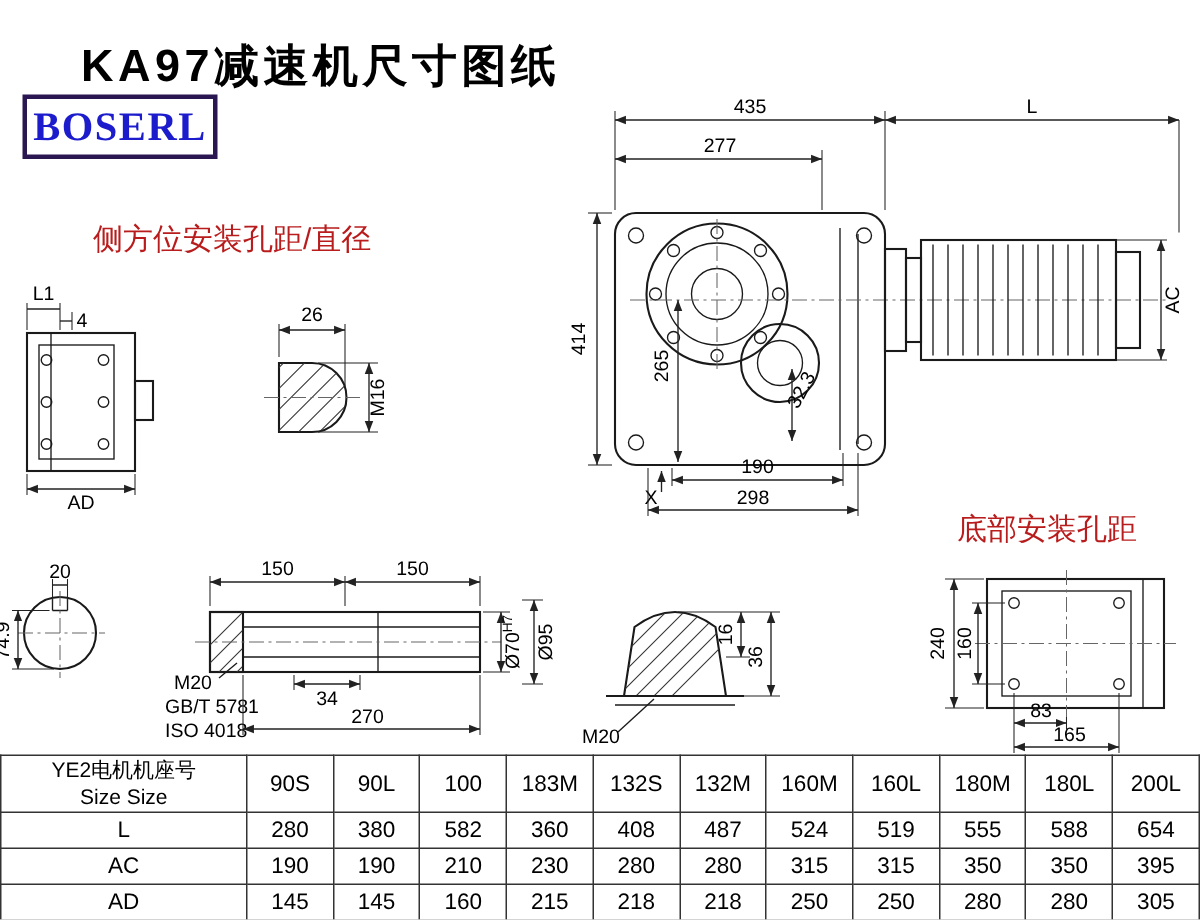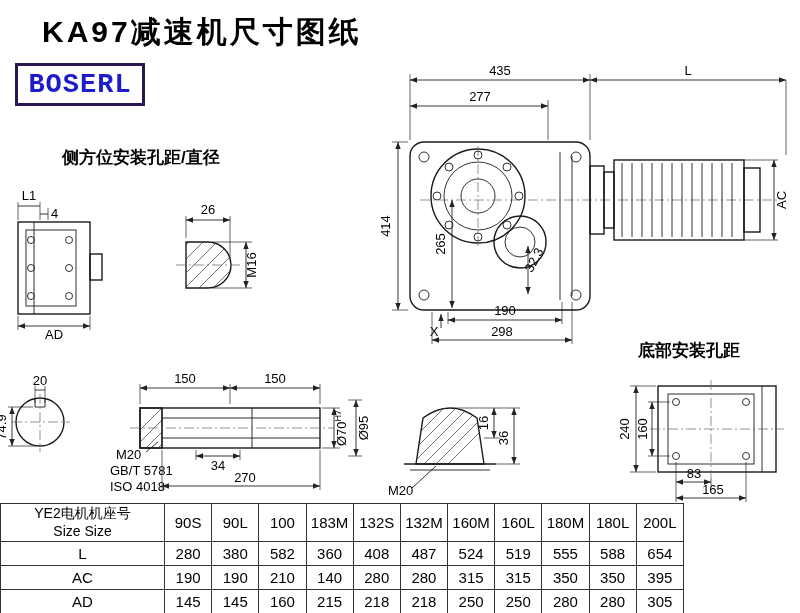--- a/index.html
+++ b/index.html
@@ -1,39 +1,39 @@
 <!DOCTYPE html>
 <html><head>
 <meta charset="utf-8">
 <style>
   *{box-sizing:border-box}
   html,body{margin:0;padding:0;background:#ddd}
   .page{position:relative;width:800px;height:613px;background:#fff;overflow:hidden;
         font-family:"Liberation Sans",sans-serif;color:#000}
-  .title{position:absolute;left:38px;top:8px;margin:4px;font-size:30px;font-weight:bold;
+  .title{position:absolute;left:38px;top:8px;margin:16px;font-size:30px;font-weight:bold;
          letter-spacing:3px;color:#000}
   .logo{position:absolute;left:15px;top:63px;width:130px;height:43px;border:3px solid #2a1650;
         background:#fff;display:flex;align-items:center;justify-content:center}
-  .logo span{font-family:Liberation Mono, monospace;font-weight:bold;font-size:27px;
+  .logo span{font-family:Liberation Serif, serif;font-weight:bold;font-size:27px;
              color:#1c1ccd;letter-spacing:1px}
-  .ann{position:absolute;color:#000000;font-weight:bold;font-size:17px;white-space:nowrap}
+  .ann{position:absolute;color:#b91c1c;font-weight:normal;font-size:20px;white-space:nowrap}
   .a1{left:62px;top:146px}
   .a2{left:102px;top:344px}
   .a3{left:396px;top:355px}
   .a4{left:638px;top:339px}
   svg.drawing{position:absolute;left:0;top:0}
   svg text{font-family:"Liberation Sans",sans-serif;font-size:13px;fill:#000}
   .ol{fill:none;stroke:#1a1a1a;stroke-width:1.4}
   .tl{fill:none;stroke:#1a1a1a;stroke-width:0.9}
   .dim{stroke:#222;stroke-width:0.9;fill:none}
   .ext{stroke:#222;stroke-width:0.7;fill:none}
   .cl{stroke:#666;stroke-width:0.7;stroke-dasharray:10 3 2 3;fill:none}
   .hatch line{stroke:#333;stroke-width:0.7}
   #arr path{fill:#222}
-  .size-table{position:absolute;left:0;top:503px;width:684px;border-collapse:collapse;
+  .size-table{position:absolute;left:0;top:503px;width:800px;border-collapse:collapse;
               table-layout:fixed;font-size:15px}
   .size-table th,.size-table td{border:1px solid #333;font-weight:normal;text-align:center;
                                 padding:0;height:24px;overflow:hidden}
   .size-table tr.hdr th{height:38px}
   .size-table .first{font-size:14px;line-height:1.25}
 </style>
 </head>
 <body>
 
 <div class="page">
@@ -337,21 +337,21 @@
         <td>519</td>
         <td>555</td>
         <td>588</td>
         <td>654</td>
       </tr>
       <tr>
         <th>AC</th>
         <td>190</td>
         <td>190</td>
         <td>210</td>
-        <td>140</td>
+        <td>230</td>
         <td>280</td>
         <td>280</td>
         <td>315</td>
         <td>315</td>
         <td>350</td>
         <td>350</td>
         <td>395</td>
       </tr>
       <tr>
         <th>AD</th>

